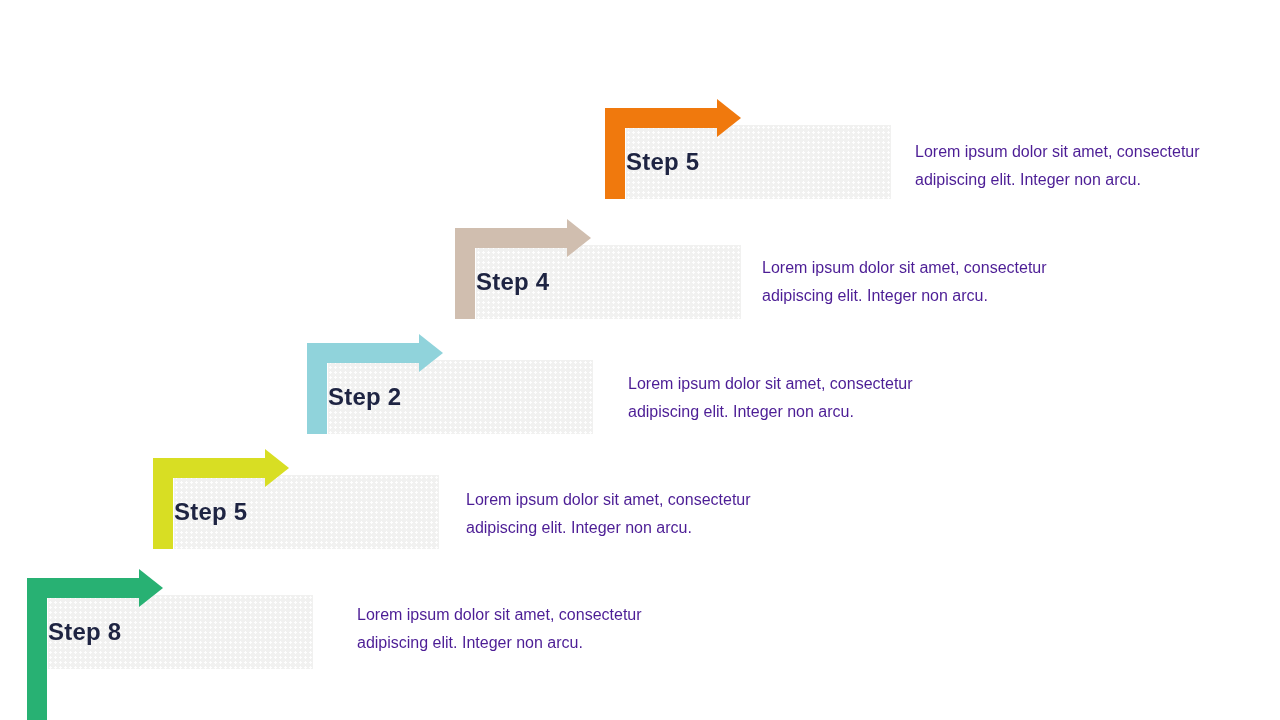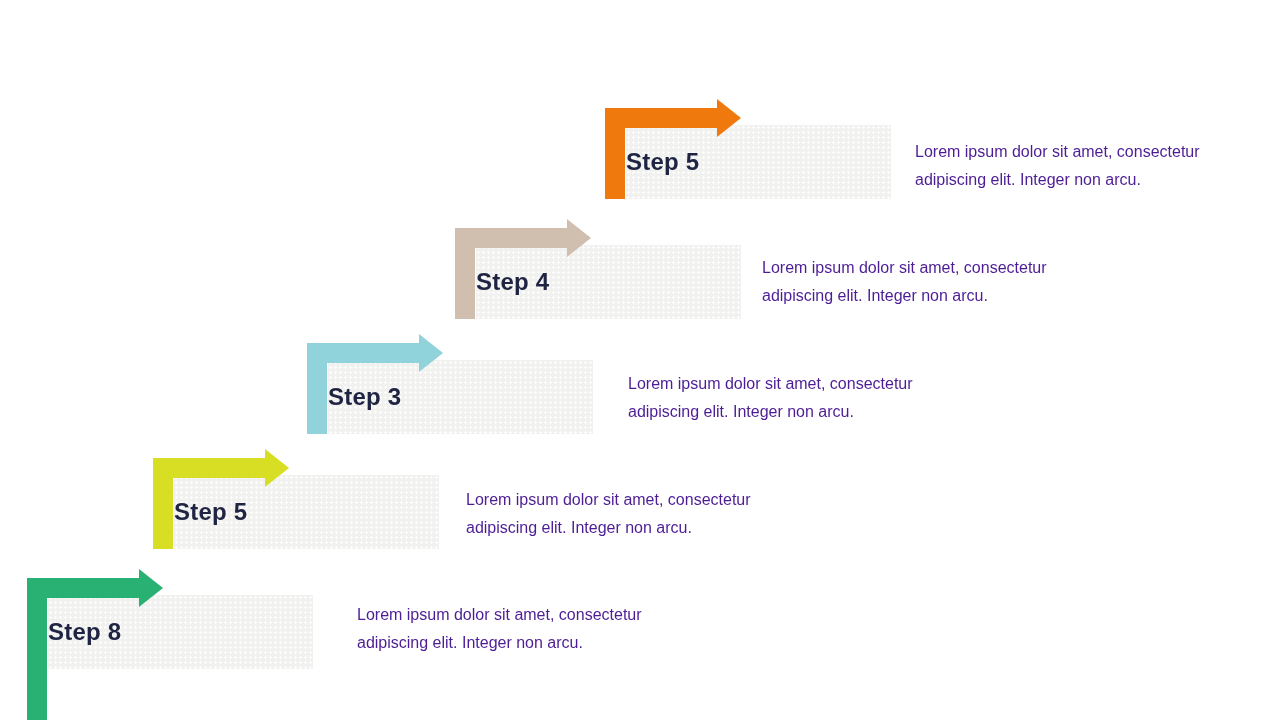--- a/index.html
+++ b/index.html
@@ -116,21 +116,21 @@
     <div class="arrow-h" style="background-color: rgb(216, 222, 35);"></div>
     <div class="arrow-head" style="background-color: rgb(216, 222, 35);"></div>
   </div>
   <div class="desc desc-2">
     <div>Lorem ipsum dolor sit amet, consectetur</div>
     <div>adipiscing elit. Integer non arcu.</div>
   </div>
 
   <div class="step step-3">
     <div class="step-box">
-      <span class="step-label">Step 3</span>
+      <span class="step-label">Step 2</span>
     </div>
     <div class="arrow-v" style="background-color: rgb(144, 211, 219);"></div>
     <div class="arrow-h" style="background-color: rgb(144, 211, 219);"></div>
     <div class="arrow-head" style="background-color: rgb(144, 211, 219);"></div>
   </div>
   <div class="desc desc-3">
     <div>Lorem ipsum dolor sit amet, consectetur</div>
     <div>adipiscing elit. Integer non arcu.</div>
   </div>
 

